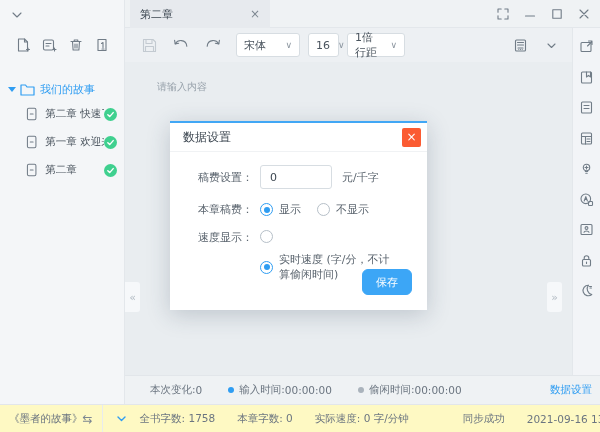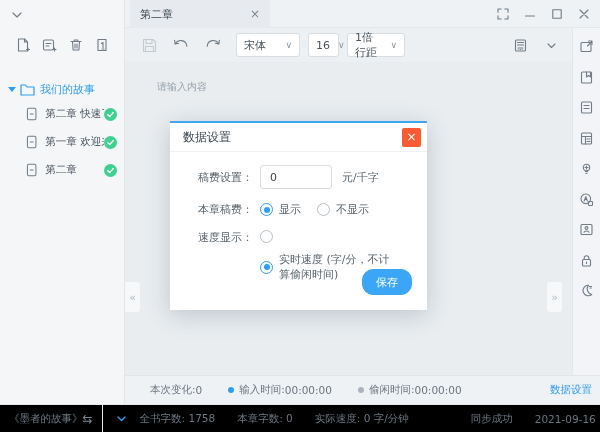--- a/index.html
+++ b/index.html
@@ -68,21 +68,21 @@
   #statusbar { position:absolute; left:125px; top:375px; right:0; height:29px;
     background:#eff2f4; border-top:1px solid #e2e6ea; display:flex; align-items:center;
     padding:0 8px 0 25px; color:#6b7580; font-size:10.5px; }
   .st-group { display:flex; align-items:center; margin-right:26px; white-space:nowrap; }
   .dot { width:6px; height:6px; border-radius:50%; margin-right:5px; }
   .dot-blue { background:#2f9df2; } .dot-gray { background:#aab3bc; }
   .st-link { margin-left:auto; color:#2f9df2; cursor:pointer; white-space:nowrap; }
 
   
   #bottombar { position:absolute; left:0; top:404px; right:0; height:28px;
-    background:#000000; border-top:1px solid #e2e6ea; display:flex; color:#6b7580; font-size:10.5px; }
+    background:#fef9c3; border-top:1px solid #e2e6ea; display:flex; color:#6b7580; font-size:10.5px; }
   .bb-left { width:125px; border-right:1px solid #e8ebee; display:flex; align-items:center;
     justify-content:space-between; padding:0 9px; white-space:nowrap; }
   .swap-glyph { color:#7d8791; font-size:12px; cursor:pointer; }
   .bb-main { flex:1; display:flex; align-items:center; padding:0 10px 0 12px; white-space:nowrap; }
   .bb-item { margin-right:22px; }
   .bb-chevron { margin-right:12px; cursor:pointer; }
   .bb-time { margin-left:auto; }
 
   
   #dialog { position:absolute; left:170px; top:121px; width:257px; height:189px;
@@ -100,21 +100,21 @@
     font-family:"DejaVu Sans","Liberation Sans",sans-serif; }
   .radio { width:13px; height:13px; border-radius:50%; border:1px solid #b6bfc8; background:#fff;
     position:relative; flex:none; margin-right:6px; cursor:pointer; }
   .radio.checked { border-color:#2f9df2; }
   .radio.checked::after { content:''; position:absolute; left:2.5px; top:2.5px; right:2.5px; bottom:2.5px;
     border-radius:50%; background:#2f9df2; }
   .ropt { display:flex; align-items:center; margin-right:16px; cursor:pointer; }
   .speed-col { display:flex; flex-direction:column; gap:9px; }
   .frow-top { align-items:flex-start; }
   .dlg-footer { position:absolute; right:15px; bottom:15px; display:flex; gap:8px; }
-  .btn { height:23px; padding:12px 13px; border-radius:11px; font-size:11px;
+  .btn { height:23px; padding:12px 13px; border-radius:6px; font-size:11px;
     display:inline-flex; align-items:center; cursor:pointer; }
   .btn-primary { background:#3ca6f6; border:1px solid #3ca6f6; color:#fff; }
   .btn-default { background:#fff; border:1px solid #d7dde2; color:#5a646e; }
 </style>
 </head>
 <body>
 
 <div id="left-sidebar">
   <span class="collapse-chevron">
     <svg width="14" height="14" viewBox="0 0 14 14">
@@ -367,21 +367,21 @@
   </div>
   <div class="bb-main">
     <span class="bb-chevron">
       <svg width="13" height="13" viewBox="0 0 13 13">
           <path d="M3 5l3.5 3.5L10 5" fill="none" stroke="#2f9df2" stroke-width="1.4" stroke-linecap="round" stroke-linejoin="round"></path>
         </svg>
     </span>
     <span class="bb-item"><span>全书字数: </span><span>1758</span></span>
     <span class="bb-item"><span>本章字数: </span><span>0</span></span>
     <span class="bb-item"><span>实际速度: </span><span>0 字/分钟</span></span>
-    <span class="bb-item" style="margin-left:40px">同步成功</span>
+    <span class="bb-item" style="margin-left:32px">同步成功</span>
     <span class="bb-time">2021-09-16 13:40</span>
   </div>
 </div>
 
 <div id="dialog">
   <div class="dlg-header">
     <span class="dlg-title">数据设置</span>
     <span class="dlg-close">×</span>
   </div>
   <div class="dlg-body">

